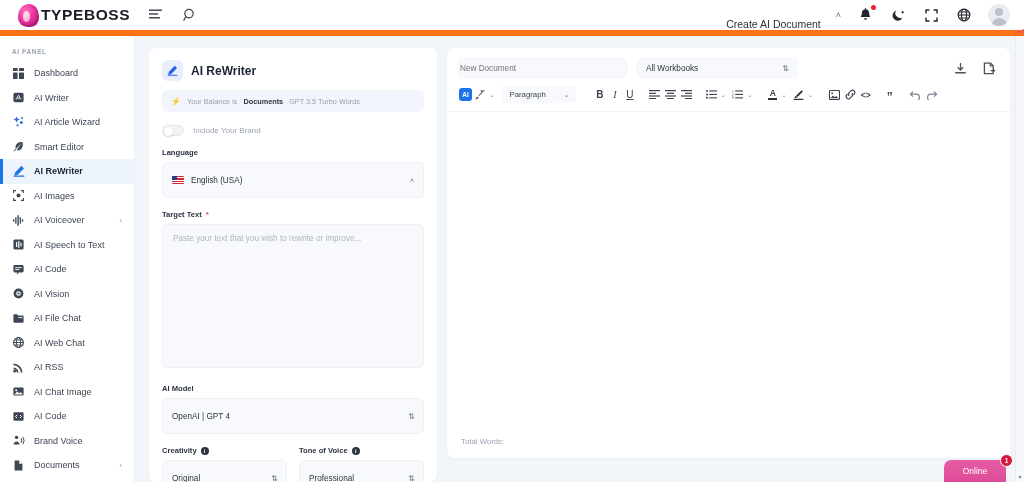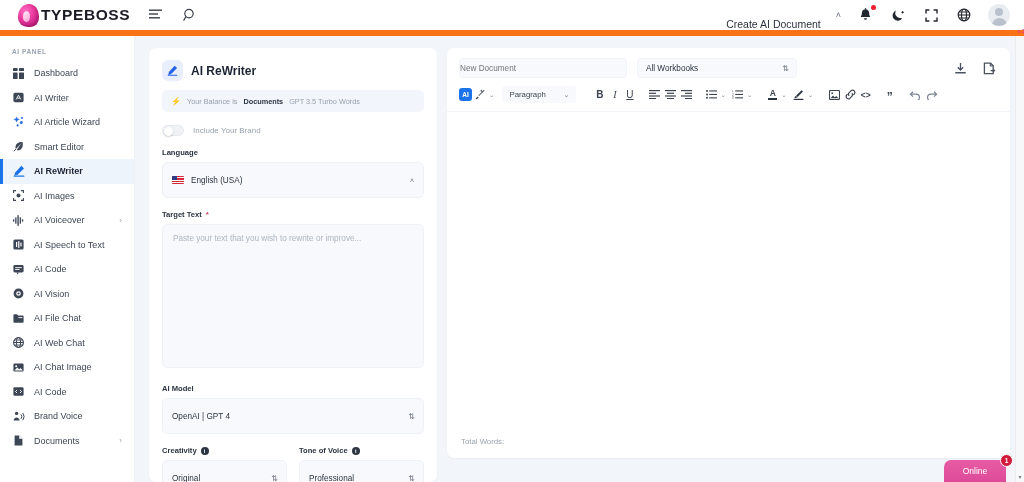--- a/index.html
+++ b/index.html
@@ -378,20 +378,30 @@
               <circle cx="5.5" cy="5.5" r="4.9" fill="none" stroke="currentColor" stroke-width="1.1"></circle>
               <ellipse cx="5.5" cy="5.5" rx="2.1" ry="4.9" fill="none" stroke="currentColor" stroke-width="1"></ellipse>
               <line x1="0.6" y1="5.5" x2="10.4" y2="5.5" stroke="currentColor" stroke-width="1"></line>
               <line x1="1.5" y1="3" x2="9.5" y2="3" stroke="currentColor" stroke-width=".9"></line>
               <line x1="1.5" y1="8" x2="9.5" y2="8" stroke="currentColor" stroke-width=".9"></line>
             </svg>
           </span>
         <span>AI Web Chat</span>
       </div>
 
+      <div class="side-item">
+        <span class="si-ico">
+            <svg width="11" height="11" viewBox="0 0 11 11">
+              <circle cx="1.7" cy="9.2" r="1.4" fill="currentColor"></circle>
+              <path d="M.5 5.6a5.1 5.1 0 0 1 5 5h-1.7A3.4 3.4 0 0 0 .5 7.3z" fill="currentColor"></path>
+              <path d="M.5 1.6a9 9 0 0 1 9 9H7.8A7.3 7.3 0 0 0 .5 3.3z" fill="currentColor"></path>
+            </svg>
+          </span>
+        <span>AI RSS</span>
+      </div>
 
       <div class="side-item">
         <span class="si-ico">
             <svg width="11" height="11" viewBox="0 0 11 11">
               <rect x="0.4" y="1.5" width="10.2" height="8" rx="1.2" fill="currentColor"></rect>
               <circle cx="3.2" cy="4.2" r="1" fill="#fff"></circle>
               <path d="M1.4 8.6 4.3 5.4l2 2.1L7.6 6l2.2 2.6z" fill="#fff"></path>
             </svg>
           </span>
         <span>AI Chat Image</span>

